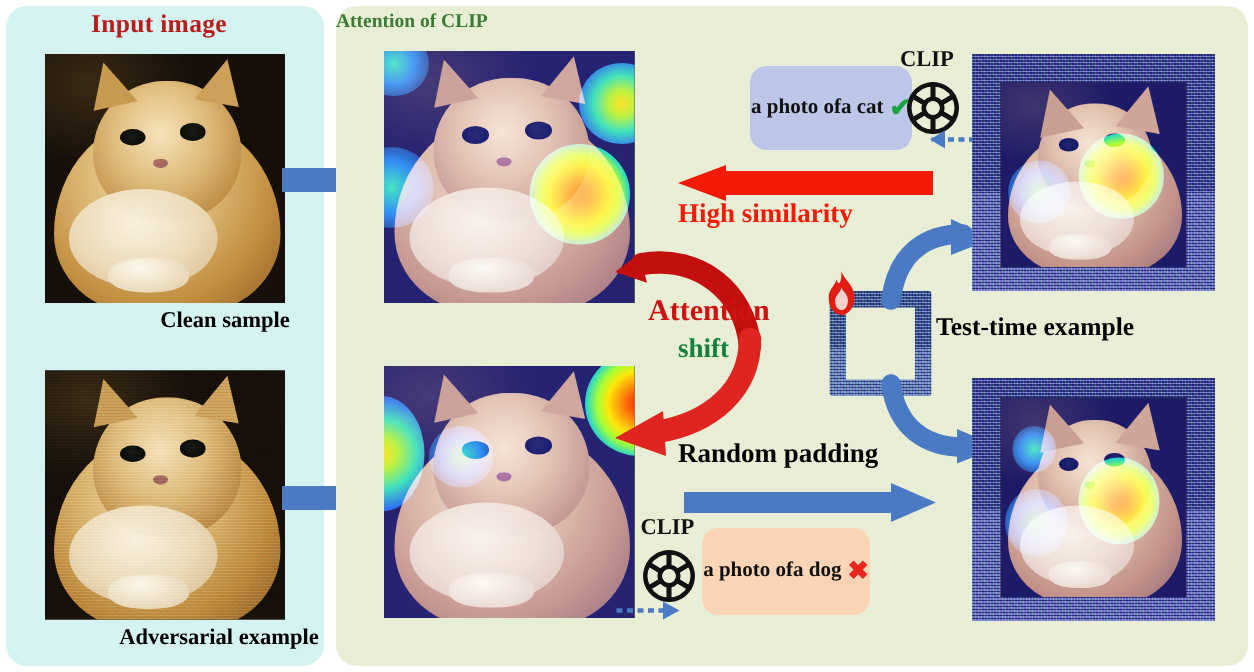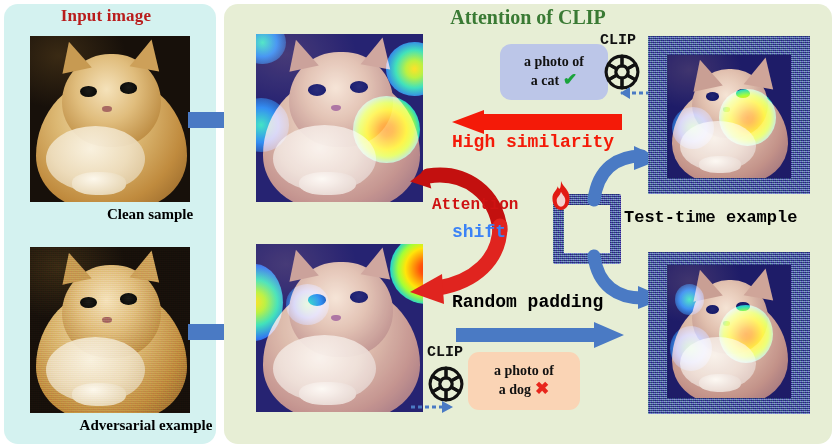--- a/index.html
+++ b/index.html
@@ -12,22 +12,22 @@
   
   #left-panel{left:4px;top:4px;width:212px;height:440px;background:#d4f2f0;}
   #left-title{position:absolute;left:0;top:6px;width:212px;text-align:center;
       font-size:17px;font-weight:bold;color:#b91c1c;letter-spacing:.2px;}
   .photo-frame{position:absolute;overflow:hidden;background:#000;}
   .cap{position:absolute;width:212px;left:0;text-align:center;
        font-size:15px;font-weight:bold;color:#000;}
 
   
   #right-panel{left:224px;top:4px;width:608px;height:440px;background:#e7eed5;}
-  #right-title{position:absolute;left:224px;top:6px;width:608px;text-align:center;
-      font-size:20px;font-weight:bold;color:#3a7a34;}
+  #right-title{position:absolute;left:224px;top:6px;width:608px;text-align:left;
+      font-size:13px;font-weight:bold;color:#3a7a34;}
 
   
   .cat-art{position:absolute;inset:0;}
   .cat-bg{position:absolute;inset:0;
     background:
       radial-gradient(ellipse 60% 45% at 18% 12%, #3a2a14 0%, #17100a 70%),
       linear-gradient(#1a1209,#2a1d0d 55%,#5b4526 100%);}
   .cat-body{position:absolute;left:4%;top:24%;width:94%;height:80%;
     border-radius:50% 50% 38% 38%/60% 60% 40% 40%;
     background:radial-gradient(ellipse at 42% 30%, #f0dcb0 0%, #dcb873 35%, #c08b3e 68%, #8a5c24 100%);}
@@ -71,25 +71,25 @@
 
   
   .pad-noise{position:absolute;inset:0;
     background-color:#2a2fa0;
     background-image:
       repeating-linear-gradient(0deg,  rgba(255,255,255,.30) 0 1px, rgba(0,0,0,.30) 1px 2px),
       repeating-linear-gradient(90deg, rgba(90,255,220,.30) 0 1px, rgba(60,40,220,.32) 1px 2px),
       repeating-linear-gradient(45deg, rgba(200,255,120,.16) 0 2px, rgba(120,20,200,.16) 2px 4px);}
 
   
-  .bubble{position:absolute;border-radius:11px;display:flex;flex-direction:column;
+  .bubble{position:absolute;border-radius:11px;display:flex;flex-direction:row;
     align-items:center;justify-content:center;font-weight:bold;line-height:1.22;}
   .bubble .ln{display:flex;align-items:center;gap:4px;white-space:nowrap;}
 
-  .lbl{position:absolute;font-weight:bold;white-space:nowrap;font-family:Liberation Mono, monospace;}
+  .lbl{position:absolute;font-weight:bold;white-space:nowrap;}
 
   svg{display:block;overflow:visible;}
   .svg-abs{position:absolute;}
 </style>
 </head>
 <body>
 
 <div class="panel" id="left-panel"></div>
 <div id="left-title">Input image</div>
 
@@ -210,22 +210,22 @@
   <path d="M172 4 H34 V0 L2 12 L34 24 V20 H172 Z" fill="#f41a08"></path>
 </svg>
 <div class="lbl" style="left:452px;top:132px;font-size:18px;color:#f41a08;text-align:right;">High similarity</div>
 
 <svg class="svg-abs" style="left:404px;top:164px;" width="120" height="135">
   <path d="M24 12 C62 6 92 30 96 66" stroke="#c3100f" stroke-width="15" fill="none" stroke-linecap="round"></path>
   <path d="M24 6 L6 16 L26 26 Z" fill="#c3100f" transform="rotate(-8 16 16)"></path>
   <path d="M96 62 C96 96 70 118 34 124" stroke="#e0241f" stroke-width="15" fill="none" stroke-linecap="round"></path>
   <path d="M38 110 L6 128 L40 140 Z" fill="#e0241f"></path>
 </svg>
-<div class="lbl" style="left:432px;top:196px;font-size:16px;color:#ce1212;">Attention</div>
-<div class="lbl" style="left:452px;top:222px;font-size:18px;color:#3b82f6;">shift</div>
+<div class="lbl" style="left:432px;top:196px;font-size:20px;color:#ce1212;">Attention</div>
+<div class="lbl" style="left:452px;top:222px;font-size:18px;color:#15803d;">shift</div>
 
 <div style="position:absolute;left:553px;top:194px;width:68px;height:70px;">
   <div class="pad-noise" style="border-radius:2px;"></div>
   <div style="position:absolute;left:11px;top:11px;right:11px;bottom:11px;background:#e7eed5;"></div>
 </div>
 <svg class="svg-abs" style="left:548px;top:181px;" width="26" height="30" viewBox="0 0 24 28">
   <path d="M12 0 C14 6 20 8 20 16 C20 23 16 27 12 27 C8 27 4 23 4 16 C4 11 8 9 9 5 C10 9 12 8 12 0 Z" fill="#e21b13"></path>
   <path d="M12 10 C13 13 16 14 16 18 C16 22 14 24 12 24 C10 24 8 22 8 18 C8 15 11 14 12 10 Z" fill="#f6f2ef" opacity=".85"></path>
 </svg>
 

